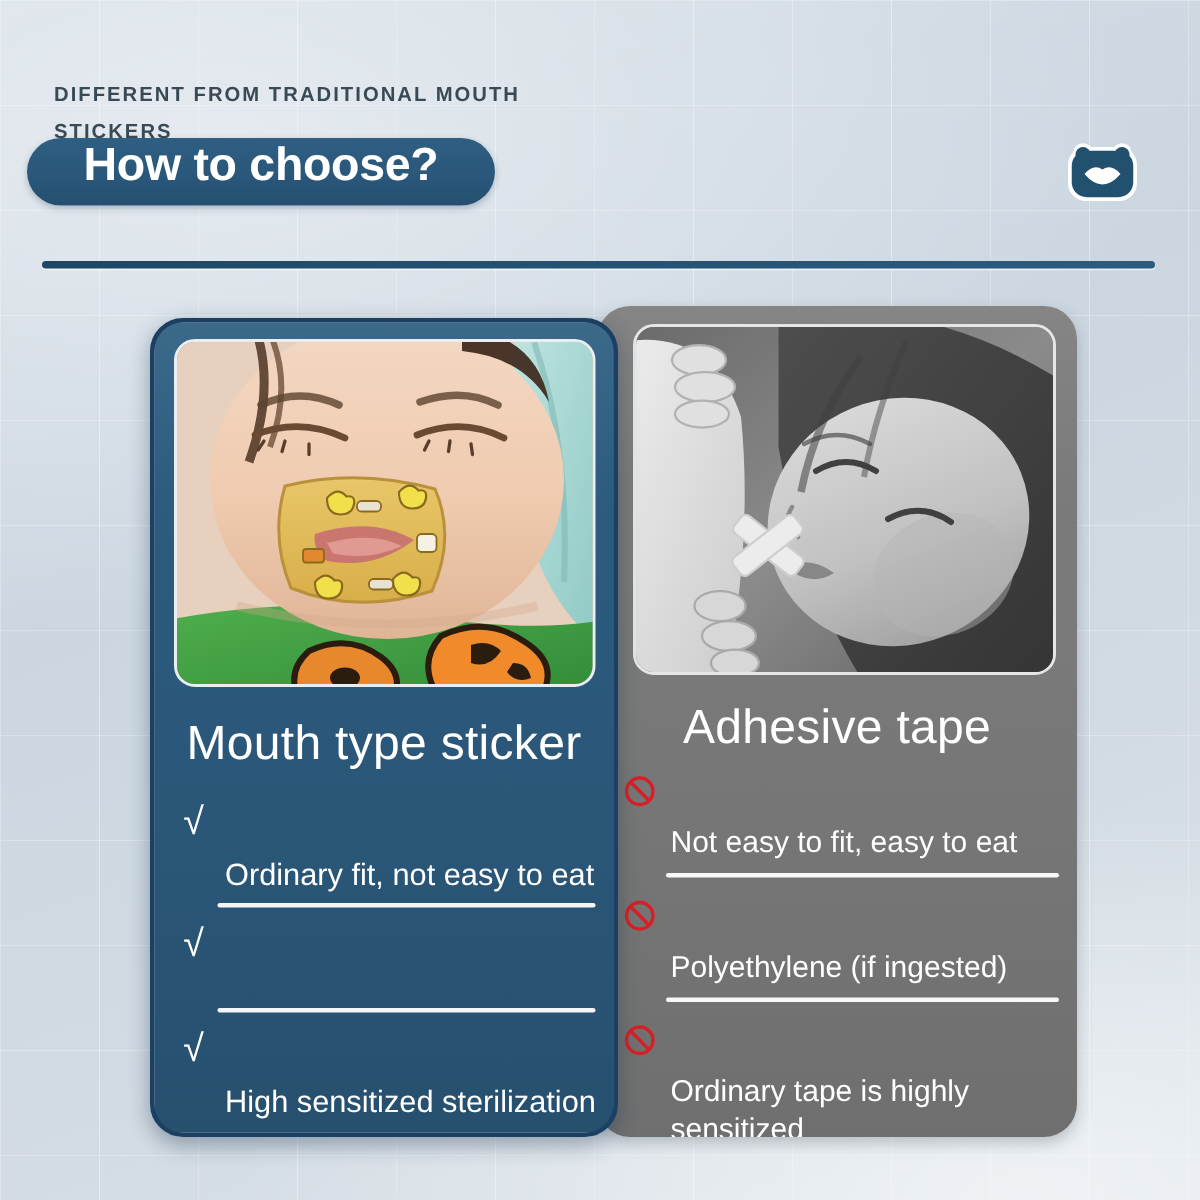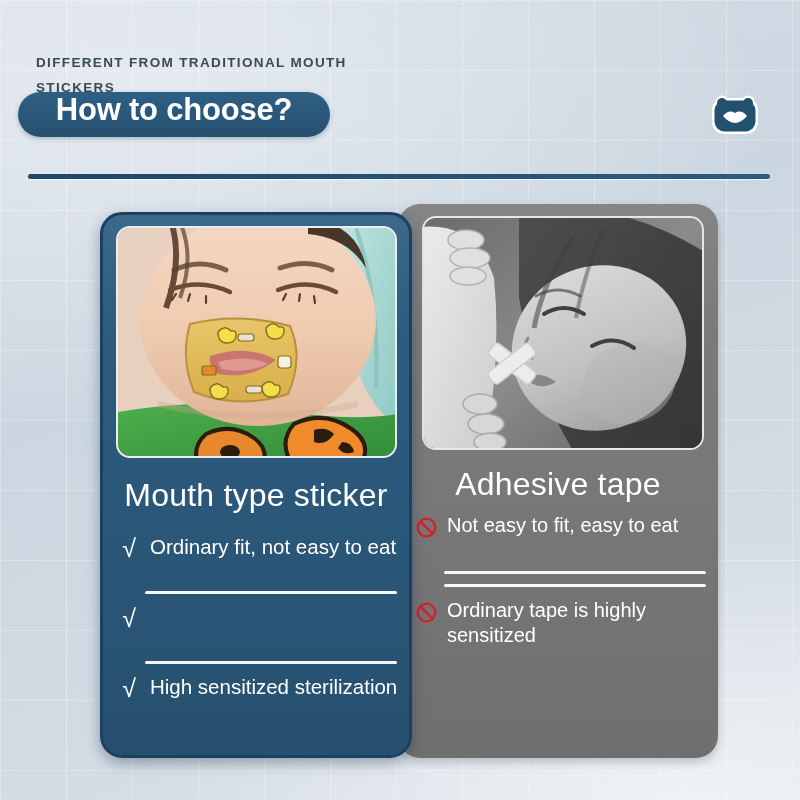--- a/index.html
+++ b/index.html
@@ -177,21 +177,21 @@
     display: flex;
     align-items: flex-start;
     gap: 9px;
     color: #ffffff;
     font-size: 20.5px;
     line-height: 25px;
     min-height: 52px;
   }
   #list-tape .feature-item { font-size: 20px; }
 
-  .feature-text { padding-top: 1px; }
+  .feature-text { padding-top: 1px; margin-top: 37px; }
 
   .mark {
     flex: 0 0 auto;
     width: 24px;
     height: 26px;
     display: flex;
     align-items: center;
     justify-content: center;
     margin-top: 2px;
   }
@@ -319,20 +319,29 @@
     <li class="feature-item">
       <span class="mark">
         <svg viewBox="0 0 24 24" width="23" height="23">
           <circle cx="12" cy="12" r="9.2" fill="none" stroke="#d81f26" stroke-width="2.4"></circle>
           <line x1="5.6" y1="5.6" x2="18.4" y2="18.4" stroke="#d81f26" stroke-width="2.4"></line>
         </svg>
       </span>
       <span class="feature-text">Not easy to fit, easy to eat</span>
     </li>
     <div class="sep"></div>
+    <li class="feature-item">
+      <span class="mark">
+        <svg viewBox="0 0 24 24" width="23" height="23">
+          <circle cx="12" cy="12" r="9.2" fill="none" stroke="#d81f26" stroke-width="2.4"></circle>
+          <line x1="5.6" y1="5.6" x2="18.4" y2="18.4" stroke="#d81f26" stroke-width="2.4"></line>
+        </svg>
+      </span>
+      <span class="feature-text">Polyethylene (if ingested)</span>
+    </li>
     <div class="sep"></div>
     <li class="feature-item">
       <span class="mark">
         <svg viewBox="0 0 24 24" width="23" height="23">
           <circle cx="12" cy="12" r="9.2" fill="none" stroke="#d81f26" stroke-width="2.4"></circle>
           <line x1="5.6" y1="5.6" x2="18.4" y2="18.4" stroke="#d81f26" stroke-width="2.4"></line>
         </svg>
       </span>
       <span class="feature-text">Ordinary tape is highly sensitized</span>
     </li>

